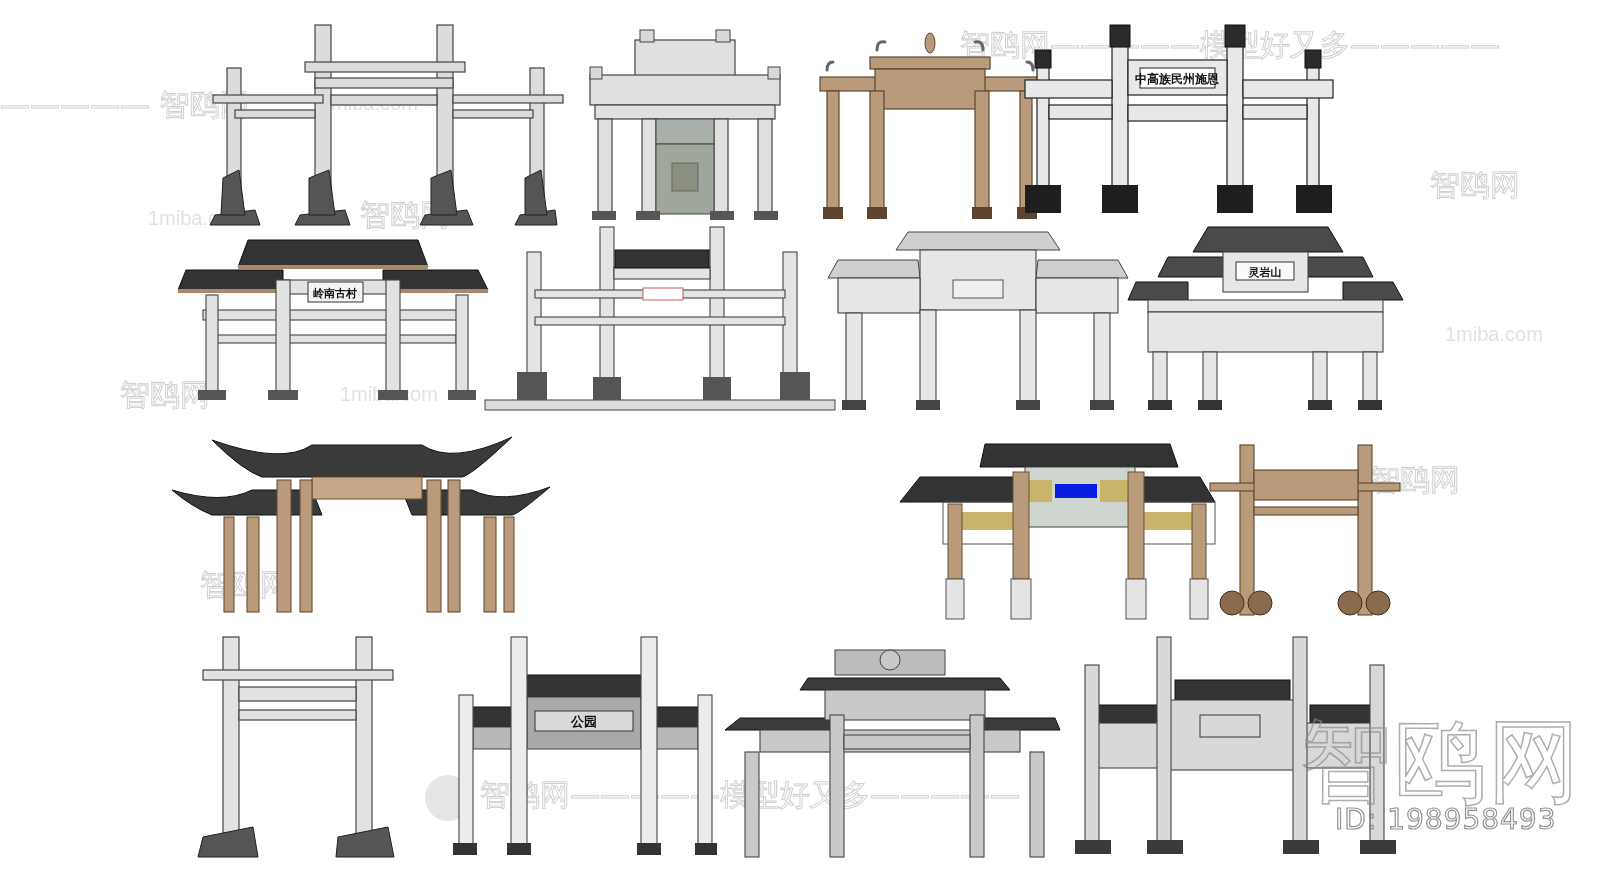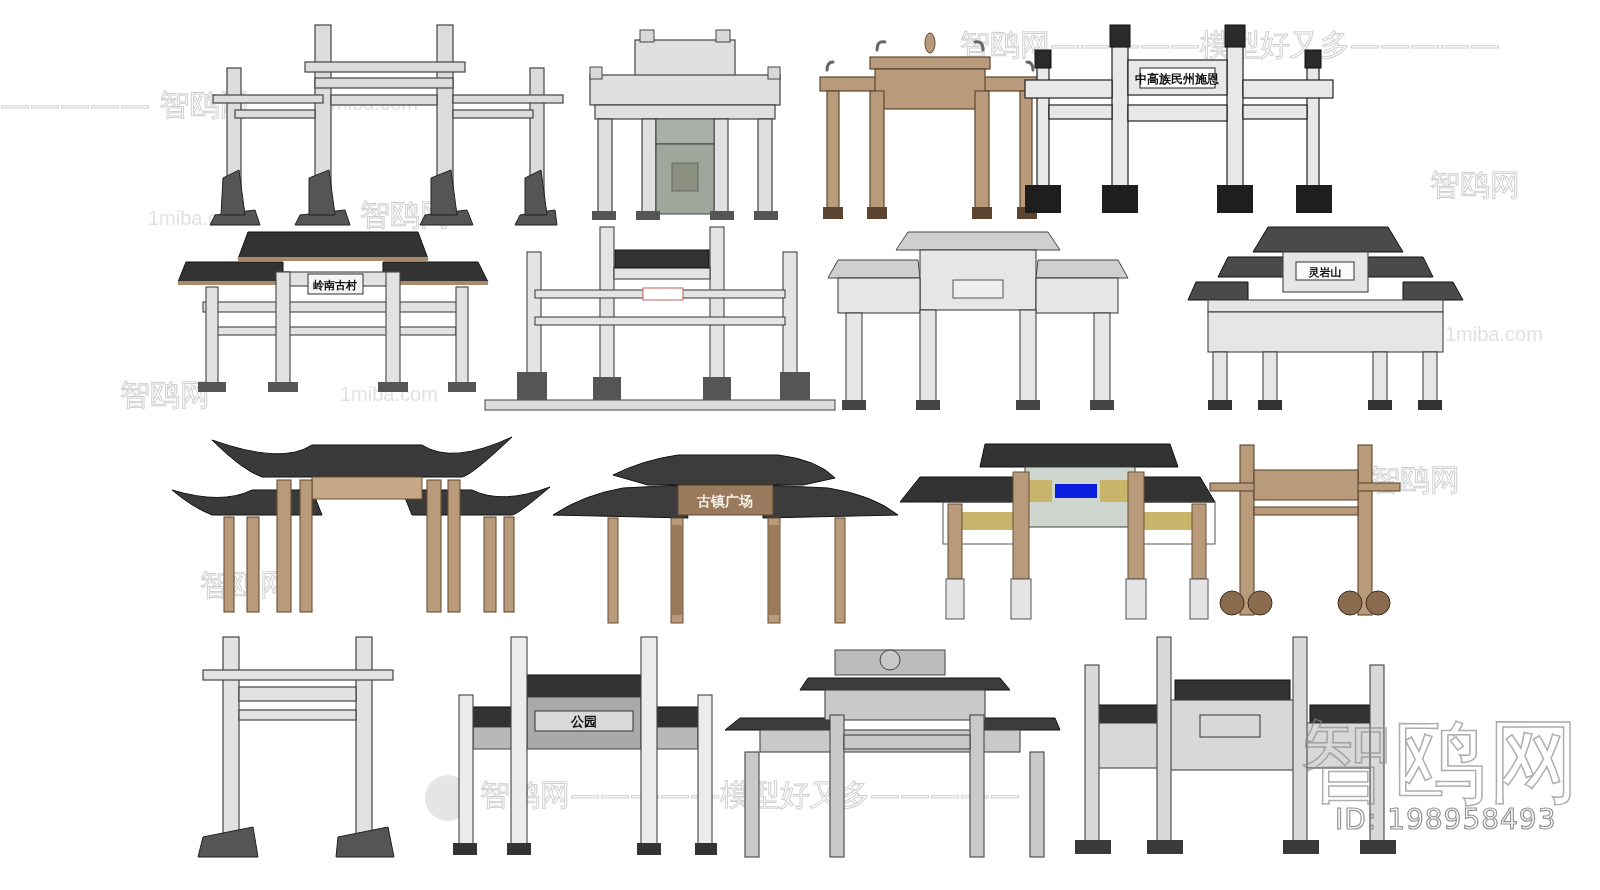--- a/index.html
+++ b/index.html
@@ -142,21 +142,21 @@
       <text x="157" y="63" text-anchor="middle" font-size="12" class="plaque-text" fill="#111">中高族民州施恩</text>
       <g fill="#1e1e1e">
           <rect x="5" y="165" width="36" height="28"></rect>
           <rect x="82" y="165" width="36" height="28"></rect>
           <rect x="197" y="165" width="36" height="28"></rect>
           <rect x="276" y="165" width="36" height="28"></rect>
         </g>
     </svg>
   </div>
 
-  <div class="gate" style="left:178px;top:217px;width:310px;height:178px;">
+  <div class="gate" style="left:178px;top:225px;width:310px;height:178px;">
     <svg viewBox="0 0 310 178">
       <g fill="#333" stroke="#111">
           <polygon points="70,15 240,15 250,42 60,42"></polygon>
           <polygon points="8,45 105,45 105,65 0,65"></polygon>
           <polygon points="205,45 300,45 310,65 205,65"></polygon>
         </g>
       <g fill="#a78a6c">
           <rect x="60" y="40" width="190" height="4"></rect>
           <rect x="0" y="64" width="105" height="4"></rect>
           <rect x="205" y="64" width="105" height="4"></rect>
@@ -223,21 +223,21 @@
       <rect x="125" y="60" width="50" height="18" fill="#efefef" stroke="#555"></rect>
       <g fill="#444">
           <rect x="14" y="180" width="24" height="10"></rect>
           <rect x="88" y="180" width="24" height="10"></rect>
           <rect x="188" y="180" width="24" height="10"></rect>
           <rect x="262" y="180" width="24" height="10"></rect>
         </g>
     </svg>
   </div>
 
-  <div class="gate" style="left:1188px;top:212px;width:275px;height:200px;text-align:right;">
+  <div class="gate" style="left:1128px;top:212px;width:275px;height:200px;text-align:right;">
     <svg viewBox="0 0 275 200">
       <g fill="#4a4a4a" stroke="#111">
         <path d="M80 15 L200 15 L215 40 L65 40 Z"></path>
         <path d="M40 45 L100 45 L105 65 L30 65 Z"></path>
           <path d="M175 45 L235 45 L245 65 L170 65 Z"></path>
         <path d="M8 70 L60 70 L60 88 L0 88 Z"></path>
           <path d="M215 70 L265 70 L275 88 L215 88 Z"></path>
       </g>
       <g fill="#e6e6e6" stroke="#444" stroke-width="1.1">
         <rect x="95" y="40" width="85" height="40"></rect>
@@ -273,41 +273,20 @@
           <rect x="105" y="55" width="14" height="132"></rect>
           <rect x="128" y="55" width="12" height="132"></rect>
         <rect x="255" y="55" width="14" height="132"></rect>
           <rect x="276" y="55" width="12" height="132"></rect>
           <rect x="312" y="92" width="12" height="95"></rect>
           <rect x="332" y="92" width="10" height="95"></rect>
       </g>
     </svg>
   </div>
 
-  <div class="gate" style="left:553px;top:430px;width:345px;height:195px;">
-    <svg viewBox="0 0 345 195">
-      <g fill="#3c3c3c" stroke="#111">
-        <path d="M60 45 Q90 30 125 25 L225 25 Q265 30 282 48 L250 55 L95 55 Z"></path>
-        <path d="M0 85 Q30 65 70 58 L130 55 L135 88 Z"></path>
-        <path d="M210 55 L275 58 Q320 65 345 85 L210 88 Z"></path>
-      </g>
-      <rect x="125" y="55" width="95" height="30" fill="#9a7a5c" stroke="#5e4630"></rect>
-      <text x="172" y="76" text-anchor="middle" font-size="14" class="plaque-text" fill="#f5f0e6">古镇广场</text>
-      <g fill="#b99a7a" stroke="#6b5035">
-          <rect x="55" y="88" width="10" height="105"></rect>
-          <rect x="118" y="88" width="12" height="105"></rect>
-          <rect x="215" y="88" width="12" height="105"></rect>
-          <rect x="282" y="88" width="10" height="105"></rect>
-        </g>
-      <g fill="#9a7a5c">
-          <rect x="119" y="95" width="10" height="90"></rect>
-          <rect x="216" y="95" width="10" height="90"></rect>
-        </g>
-    </svg>
-  </div>
 
   <div class="gate" style="left:900px;top:432px;width:315px;height:190px;">
     <svg viewBox="0 0 315 190">
       <g fill="#333" stroke="#111">
           <polygon points="85,12 270,12 278,35 80,35"></polygon>
           <polygon points="20,45 120,45 118,70 0,70"></polygon>
           <polygon points="240,45 300,45 315,70 240,70"></polygon>
         </g>
       <rect x="125" y="35" width="110" height="60" fill="#cfd6cf" stroke="#444"></rect>
       <rect x="155" y="52" width="42" height="14" fill="#0a1ee0"></rect>

